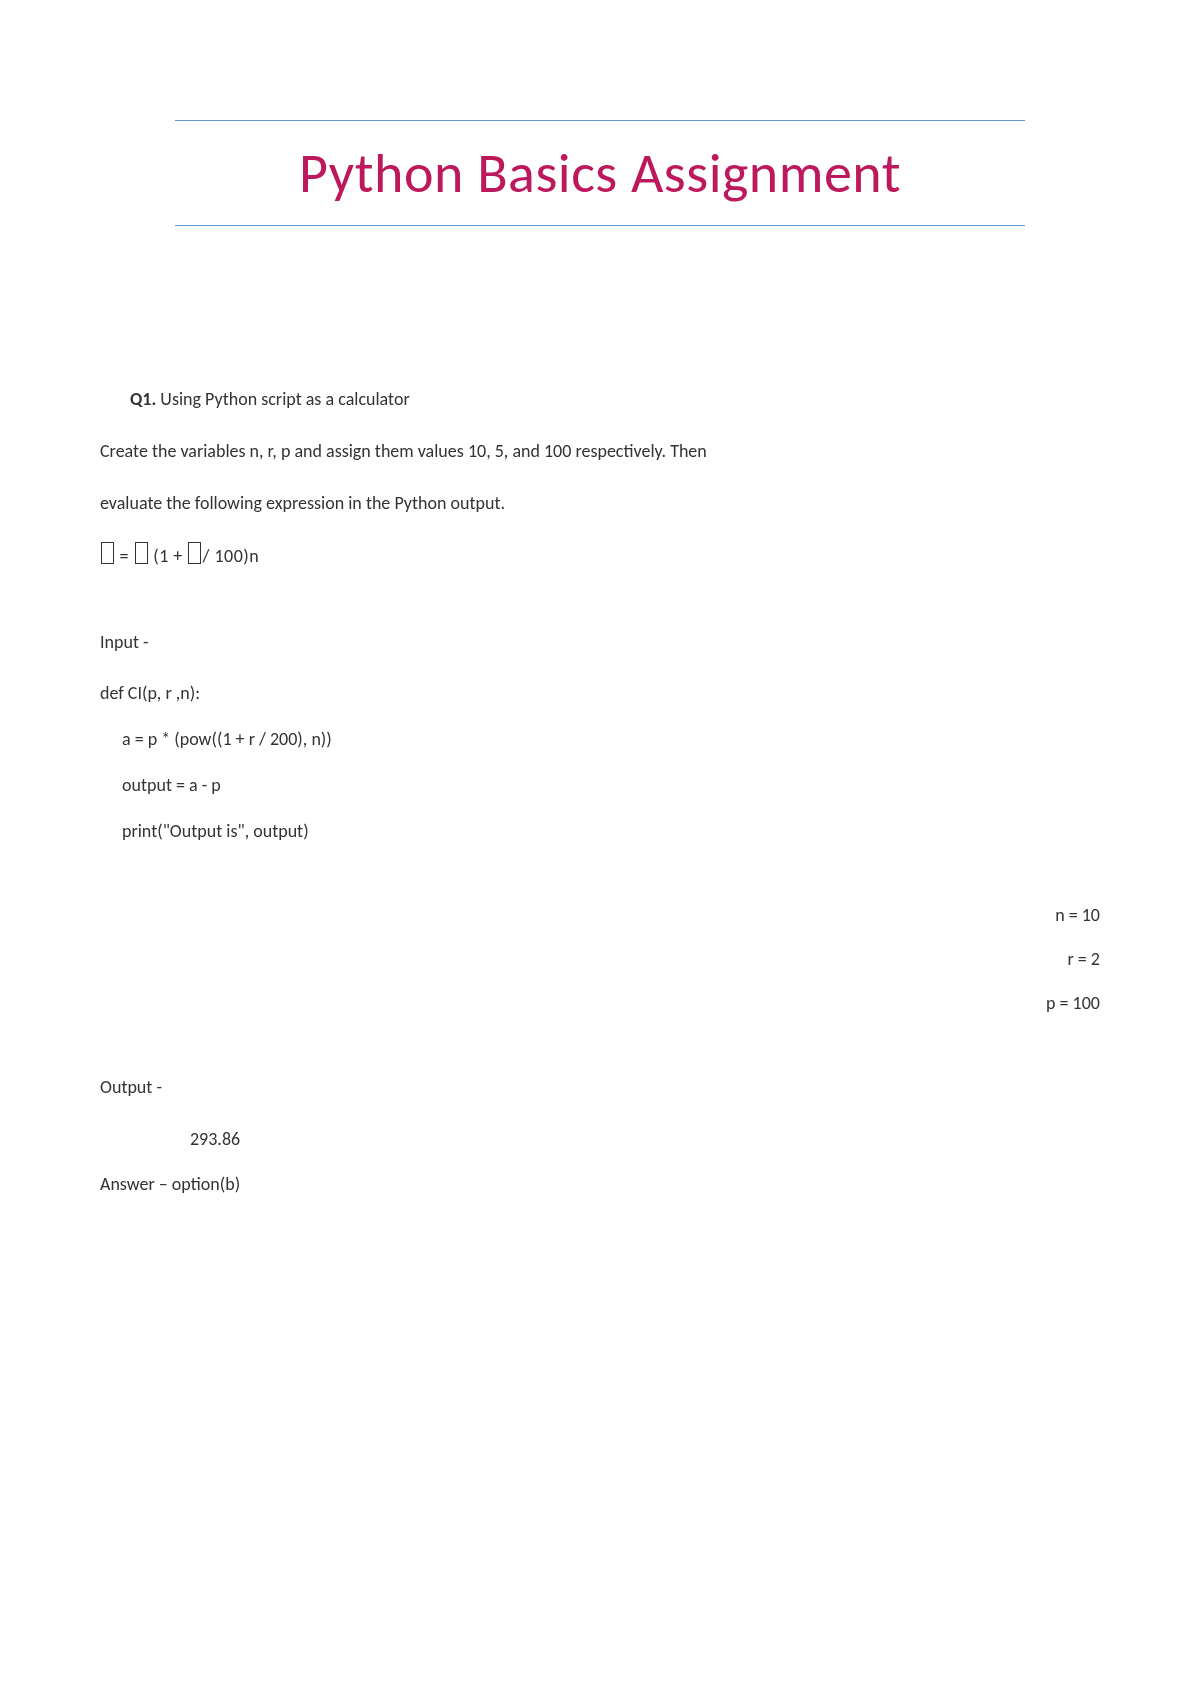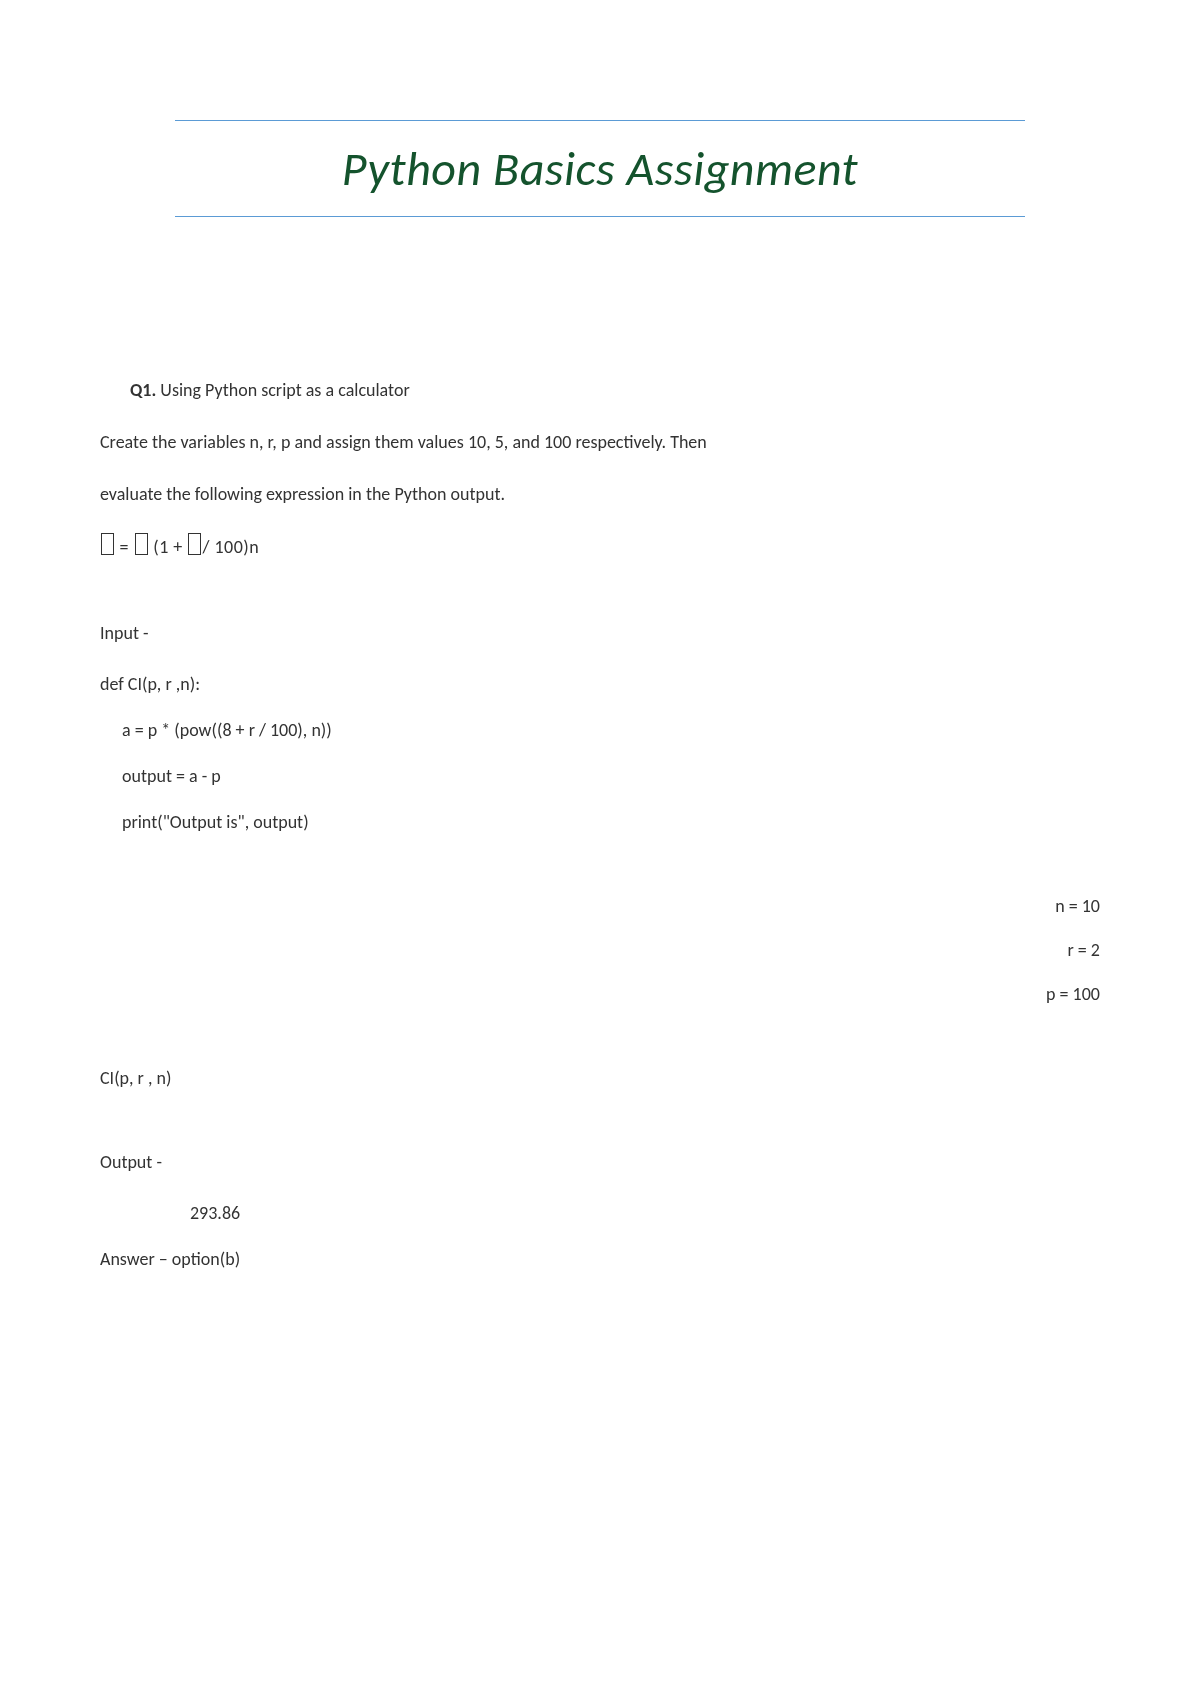--- a/index.html
+++ b/index.html
@@ -16,24 +16,23 @@
       padding: 120px 100px 100px 100px;
     }
     .title-container {
       margin: 0 75px 160px 75px;
       border-top: 1.5px solid #5b9bd5;
       border-bottom: 1.5px solid #5b9bd5;
       padding: 18px 0;
       text-align: center;
     }
     .doc-title {
-      font-size: 48px;
-      font-style: italic;
+      font-size: 56px;
       font-weight: 400;
-      color: #14532d;
+      color: #be185d;
       letter-spacing: 0.5px;
     }
     .content {
       font-size: 18px;
       line-height: 1.55;
       color: #333333;
     }
     .q-heading {
       margin-left: 30px;
       margin-bottom: 24px;
@@ -102,30 +101,29 @@
   <p class="para">evaluate the following expression in the Python output.</p>
 
   <p class="formula">
     <span class="placeholder-box"></span><span> = </span><span class="placeholder-box"></span><span> (1 + </span><span class="placeholder-box"></span><span>/ 100)n</span>
   </p>
 
   <p class="section-label">Input -</p>
 
   <div class="code-block">
     <p class="code-def">def CI(p, r ,n):</p>
-    <p class="code-line">a = p * (pow((8 + r / 100), n))</p>
+    <p class="code-line">a = p * (pow((1 + r / 200), n))</p>
     <p class="code-line">output = a - p</p>
     <p class="code-line">print("Output is", output)</p>
   </div>
 
   <div class="assign-block">
     <p class="assign-line">n = 10</p>
     <p class="assign-line">r = 2</p>
     <p class="assign-line">p = 100</p>
   </div>
 
-  <p class="call-line">CI(p, r , n)</p>
 
   <p class="section-label">Output -</p>
   <p class="output-val">293.86</p>
   <p>Answer – option(b)</p>
 
 </div>
 
 </body></html>

